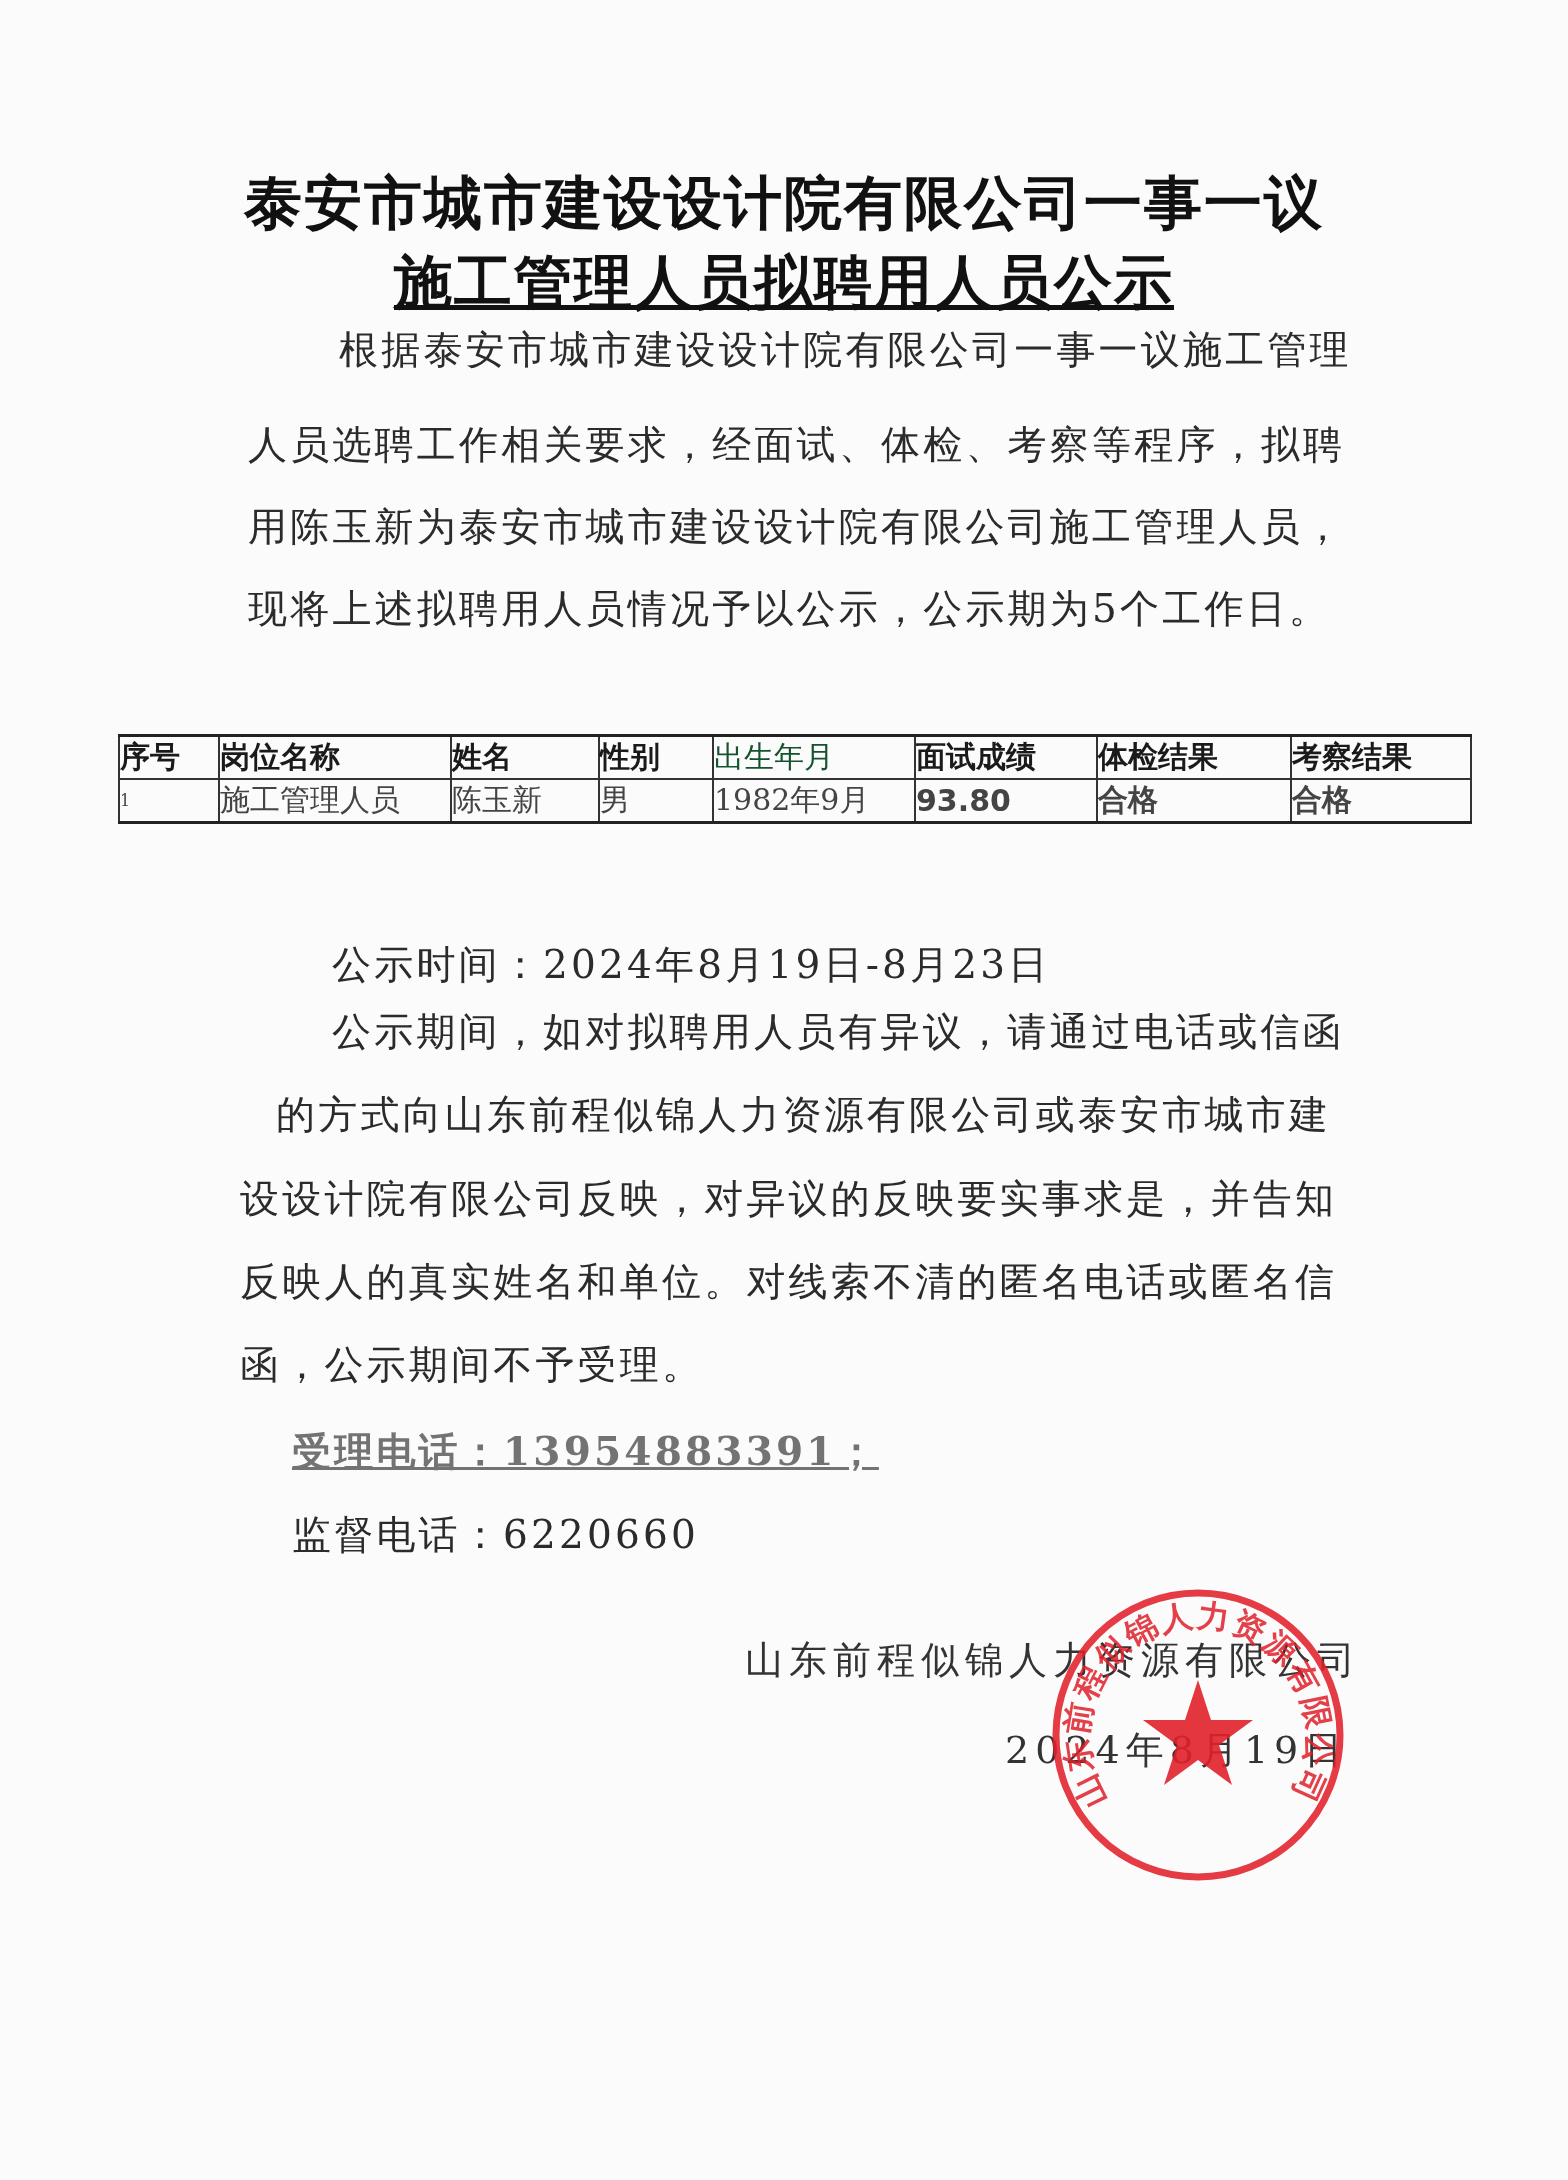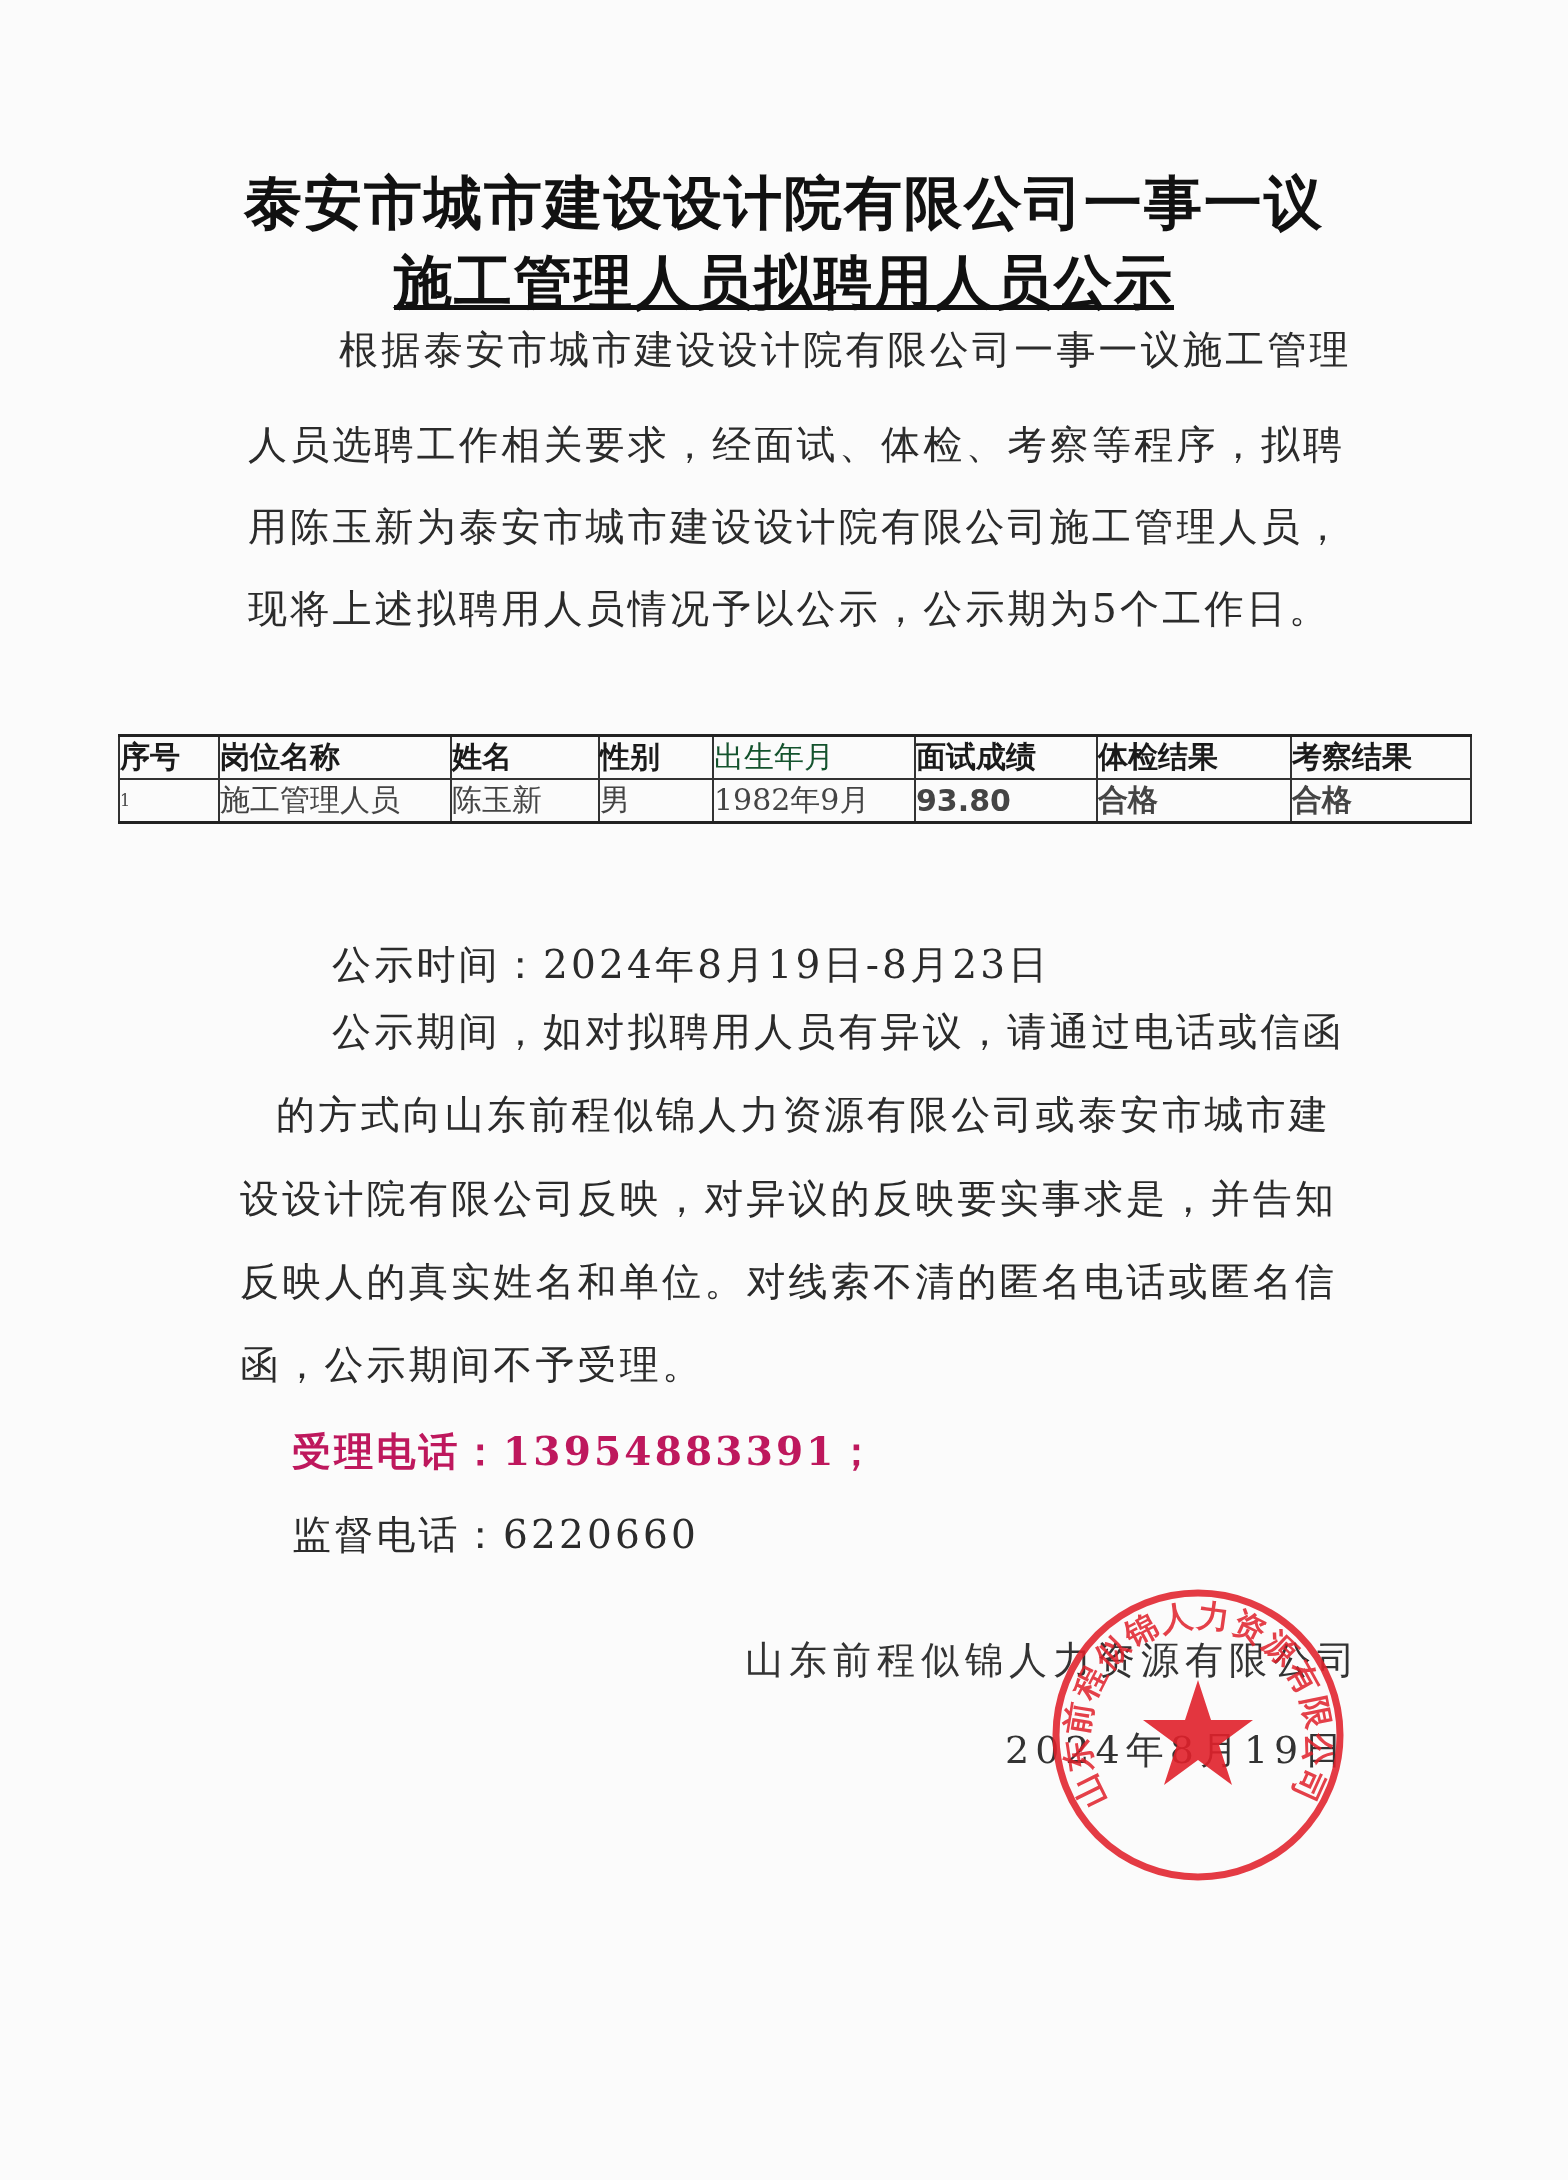--- a/index.html
+++ b/index.html
@@ -76,21 +76,21 @@
 <div class="para" style="left:332px;top:938px;">公示时间：2024年8月19日-8月23日</div>
 
 <div>
   <div class="para" style="left:332px;top:1005px;text-align:center;">公示期间，如对拟聘用人员有异议，请通过电话或信函</div>
   <div class="para" style="left:240px;top:1088px;margin-left:36px;">的方式向山东前程似锦人力资源有限公司或泰安市城市建</div>
   <div class="para" style="left:240px;top:1172px;">设设计院有限公司反映，对异议的反映要实事求是，并告知</div>
   <div class="para" style="left:240px;top:1255px;">反映人的真实姓名和单位。对线索不清的匿名电话或匿名信</div>
   <div class="para" style="left:240px;top:1338px;">函，公示期间不予受理。</div>
 </div>
 
-<div class="para" style="left:292px;top:1425px;font-weight:bold;color:#be185d;">受理电话：13954883391；</div>
+<div class="para" style="left:292px;top:1425px;font-weight:bold;color:#737373;text-decoration:underline;">受理电话：13954883391；</div>
 <div class="para" style="left:292px;top:1508px;">监督电话：6220660</div>
 
 <div class="sig" style="left:745px;top:1635px;">山东前程似锦人力资源有限公司</div>
 <div class="sig" style="left:1005px;top:1725px;">2024年8月19日</div>
 
 <svg class="stamp" viewBox="0 0 300 300">
   <defs>
     <path id="arc" d="M 60,215 A 110,110 0 1,1 240,215"></path>
   </defs>
   <circle cx="150" cy="150" r="142" fill="none" stroke="#e0202a" stroke-width="7" opacity="0.88"></circle>

